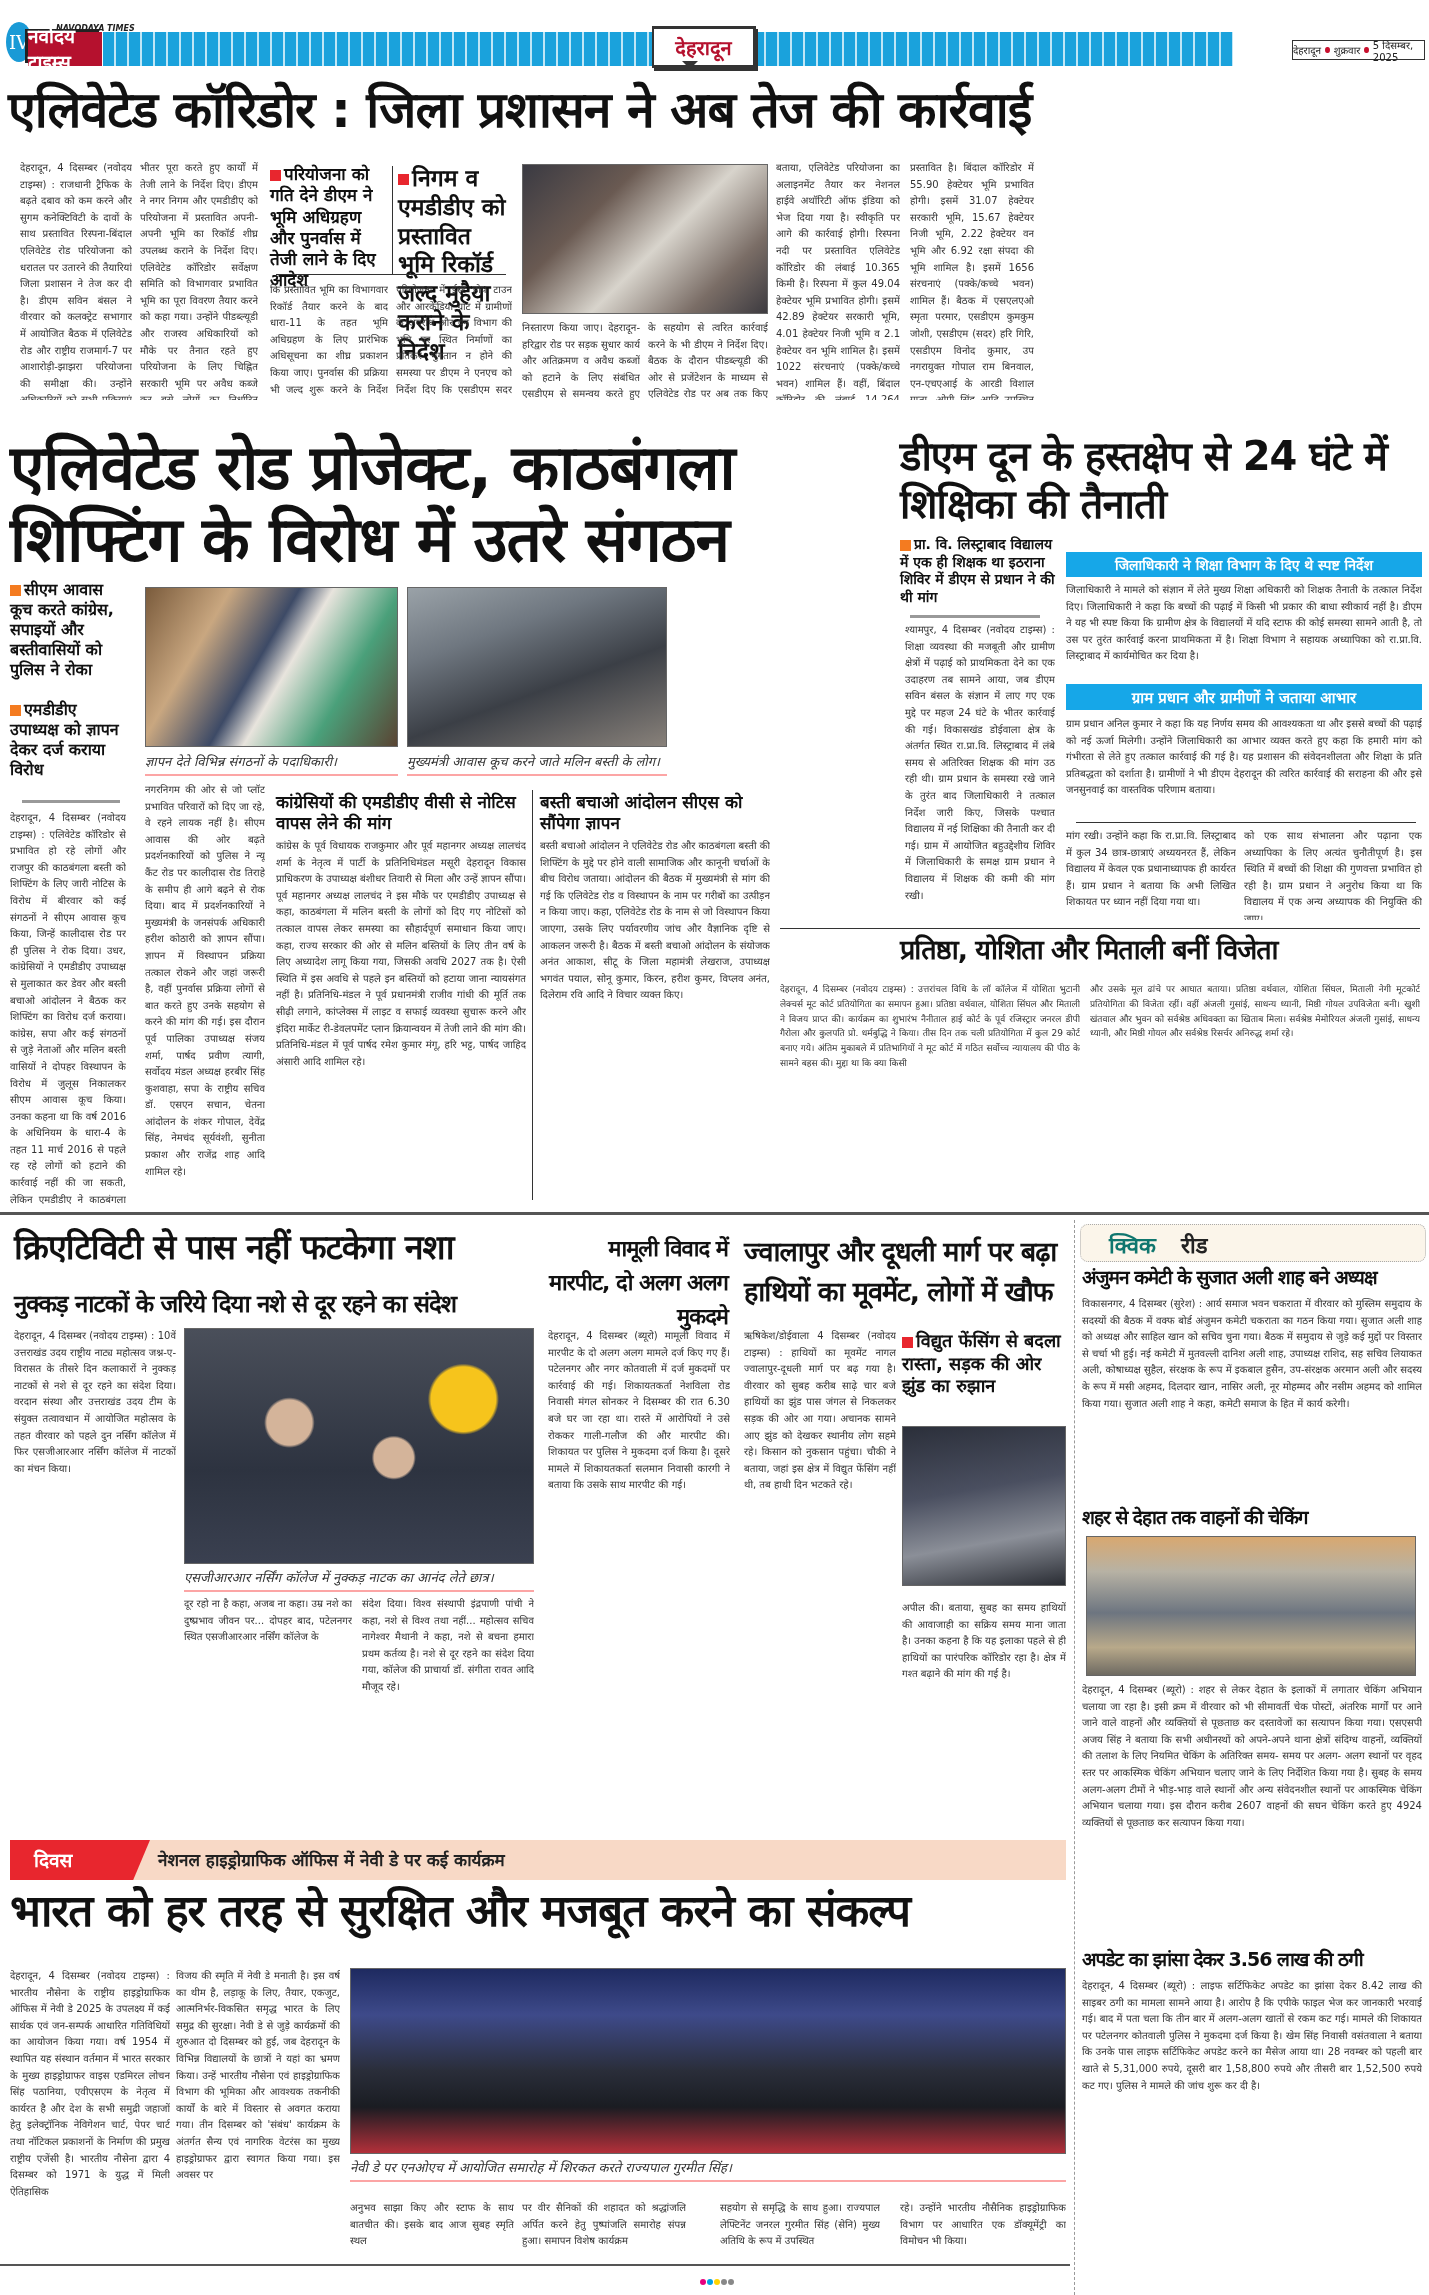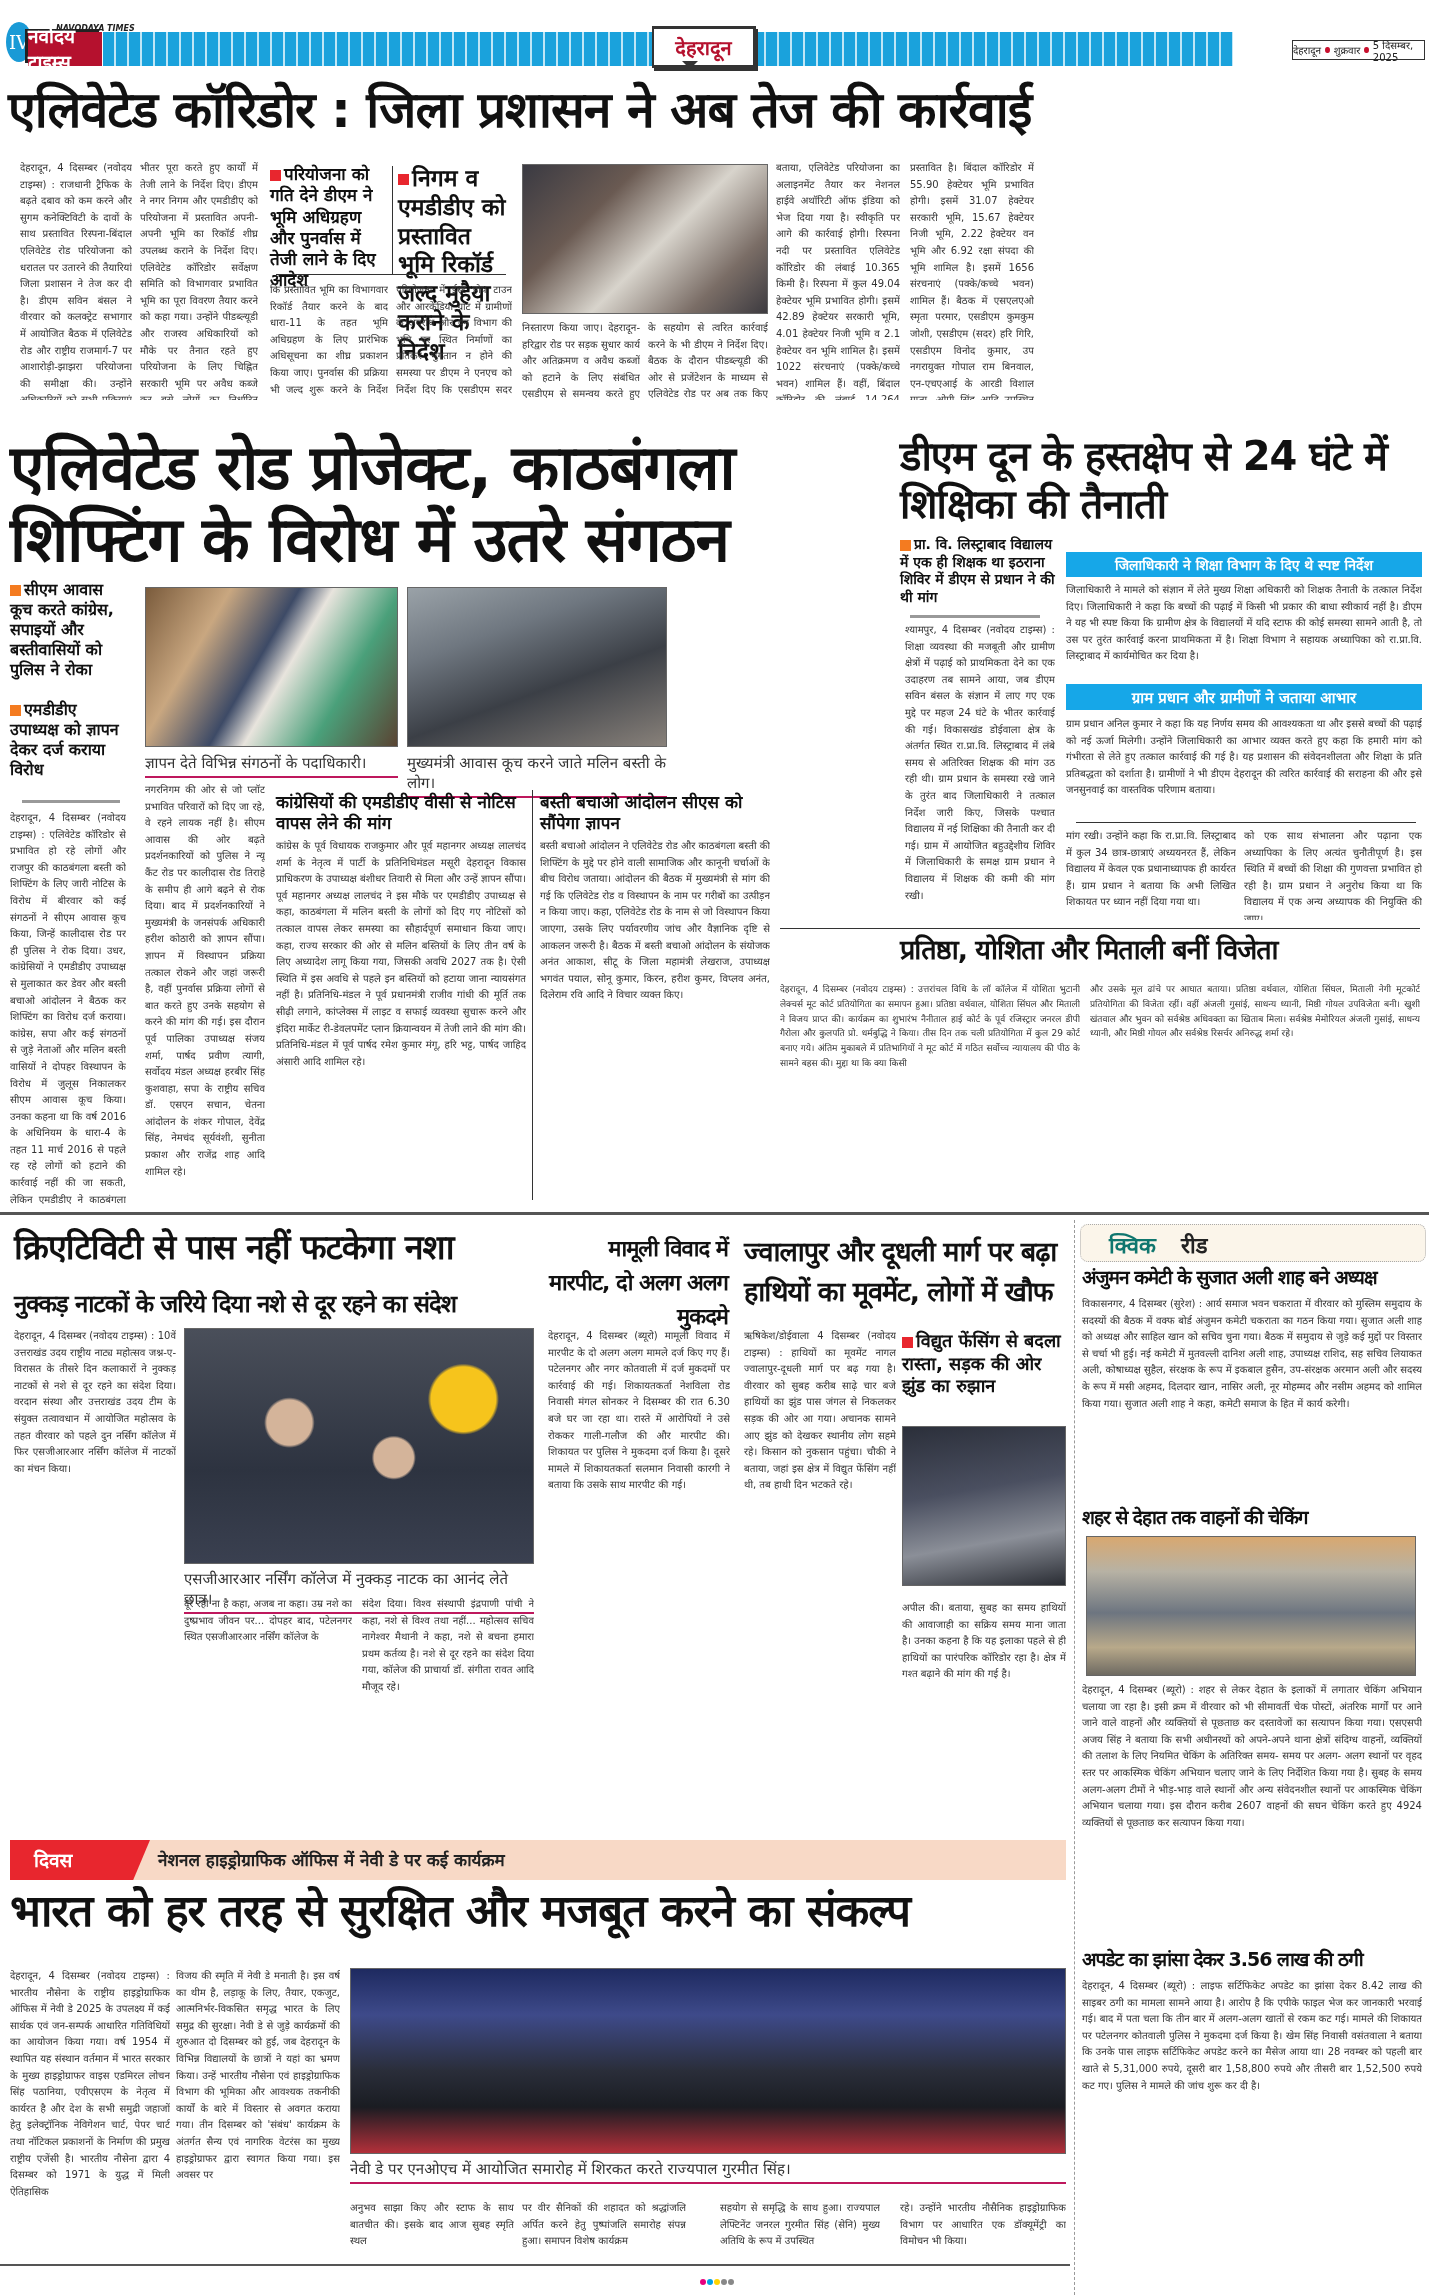--- a/index.html
+++ b/index.html
@@ -13,21 +13,21 @@
 .city{left:237px;top:26px;width:70px;height:42px;background:#fff;border:3px solid #333;border-left-width:2px;color:#b5112e;font-weight:bold;font-size:20px;display:flex;align-items:center;justify-content:center;box-shadow:2px 3px 0 #333}
 .city:after{content:"";position:absolute;left:28px;bottom:-12px;border:8px solid transparent;border-top-color:#333}
 .dateline{left:1292px;top:40px;width:133px;height:20px;background:#fff;border:1px solid #333;font-size:10px;display:flex;align-items:center;justify-content:center;gap:4px}
 .dot{width:6px;height:6px;border-radius:50%;background:#c8102e;display:inline-block}
 .h1{font-weight:bold;color:#111;line-height:1.05;letter-spacing:-1px}
 .para{font-size:10px;line-height:16.6px;color:#333;text-align:justify}
 .sub{font-weight:bold;font-size:19px;line-height:1.25;color:#111}
 .sq{display:inline-block;width:11px;height:11px;background:#e8262e;margin-right:3px;vertical-align:middle}
 .sqo{background:#f47b20}
 .photo{border:1px solid #666;overflow:hidden}
-.cap{font-size:15px;color:#333;border-bottom:2px solid #be185d;padding:2px 0 4px}
+.cap{font-size:13px;font-style:italic;color:#333;border-bottom:2px solid #fca5a5;padding:2px 0 4px}
 .vline{width:1px;background:#333}
 .hline{height:2px;background:#555}
 .bluebar{background:#16a7e8;color:#fff;font-weight:bold;font-size:17px;padding:3px 8px;text-align:center}
 .quick{border:1px dotted #aaa;border-radius:8px;background:#fbf5ea}
 .dayband{background:#f8d9c6;height:40px}
 .dayred{background:#e8262e;color:#fff;font-weight:bold;font-size:19px;clip-path:polygon(0 0,100% 0,88% 100%,0 100%);display:flex;align-items:center;padding-left:24px}
 .divcol{border-left:1px dashed #999}
 .colordots span{display:inline-block;width:6px;height:6px;border-radius:50%;margin-right:1px}
 </style>
 </head>

